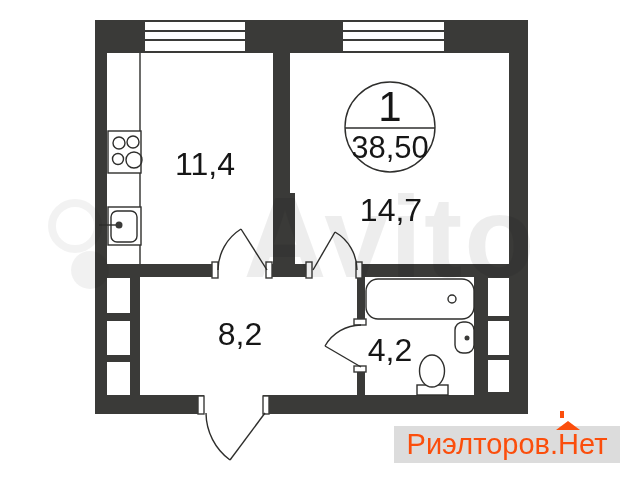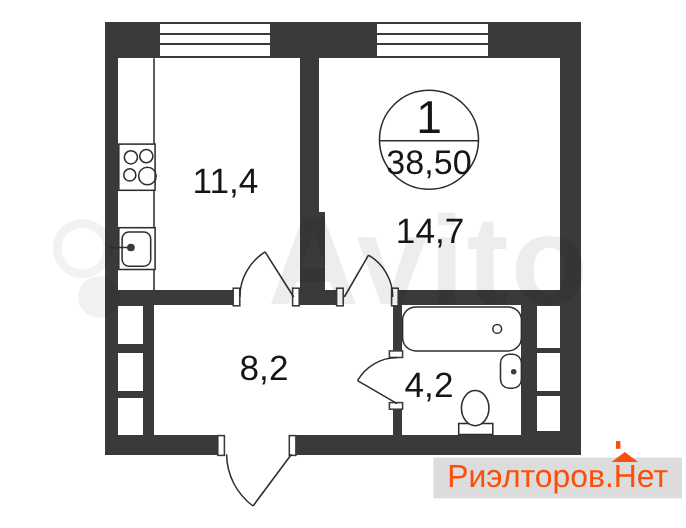--- a/index.html
+++ b/index.html
@@ -21,21 +21,21 @@
   .badge-area{font-size:31px;}
   
   .wm-avito{position:absolute;left:185px;top:180px;width:410px;text-align:center;
             font-size:115px;font-weight:bold;line-height:1;letter-spacing:2px;
             color:rgba(0,0,0,0.07);pointer-events:none;}
   .wm-ring{position:absolute;left:48px;top:199px;width:54px;height:54px;border-radius:50%;
            border:8px solid rgba(0,0,0,0.05);box-sizing:border-box;}
   .wm-blob{position:absolute;left:71px;top:251px;width:38px;height:38px;border-radius:50%;
            background:rgba(0,0,0,0.055);}
   
-  .strip{position:absolute;left:394px;top:416px;width:226px;height:37px;background:var(--stripbg);
+  .strip{position:absolute;left:394px;top:426px;width:226px;height:37px;background:var(--stripbg);
          display:flex;align-items:center;justify-content:center;
          font-size:29px;color:var(--accent);white-space:nowrap;text-align:right;}
   .house{position:relative;display:inline-block;}
   .roof{position:absolute;left:50%;top:-7px;transform:translateX(-50%);width:0;height:0;
         border-left:12px solid transparent;border-right:12px solid transparent;
         border-bottom:9px solid var(--accent);}
   .chimney{position:absolute;left:-8px;top:-10px;width:4px;height:7px;background:var(--accent);}
 </style>
 </head>
 <body>

